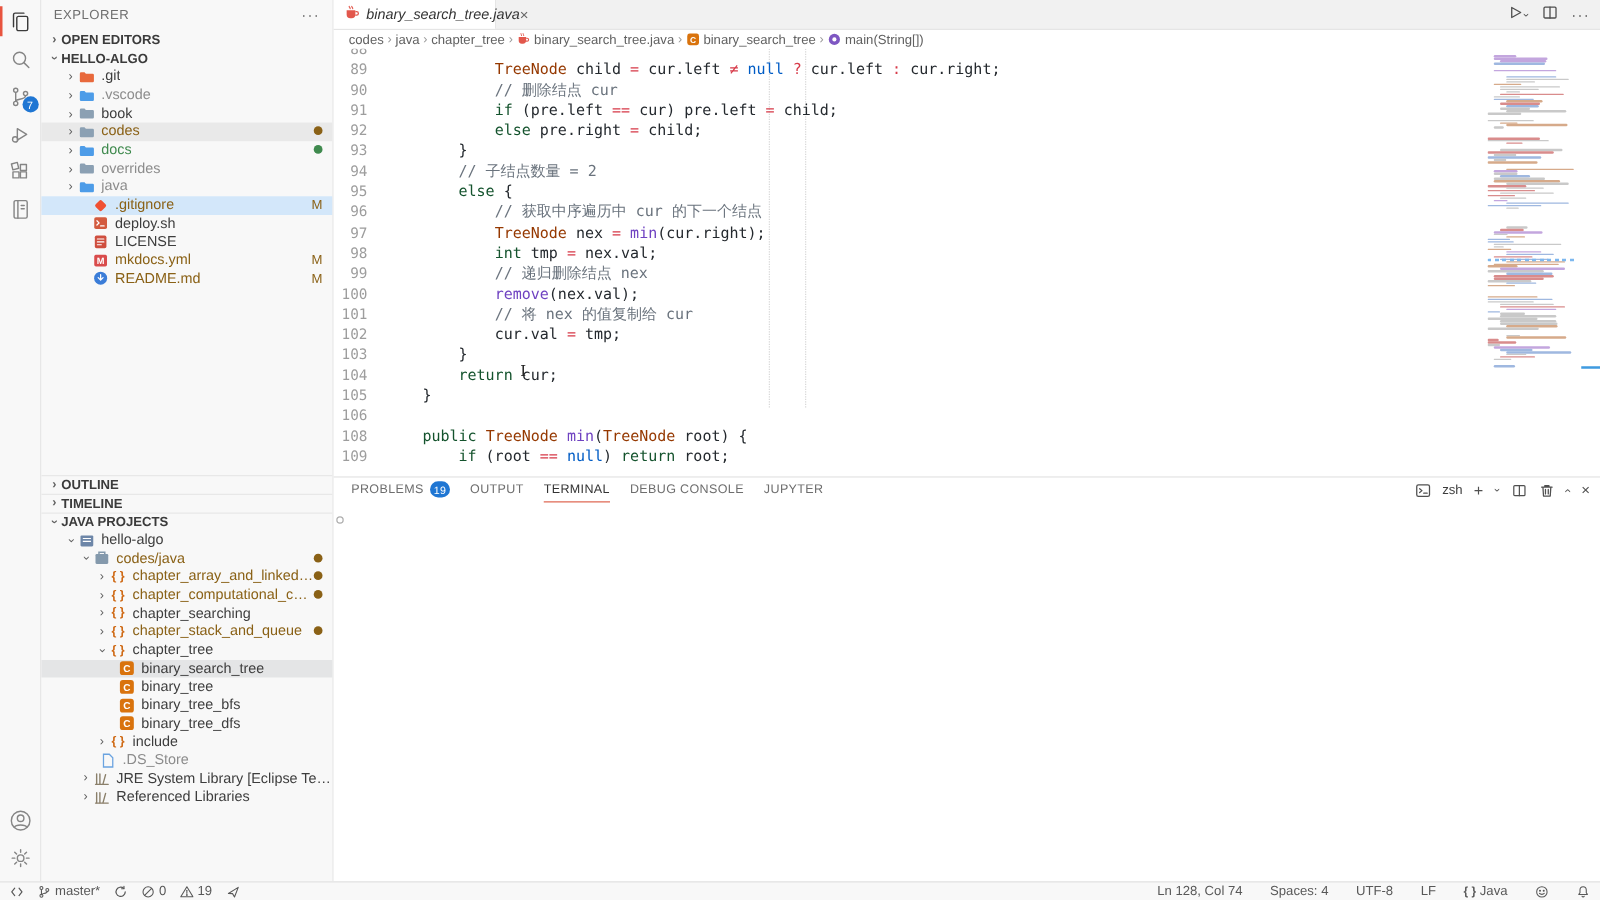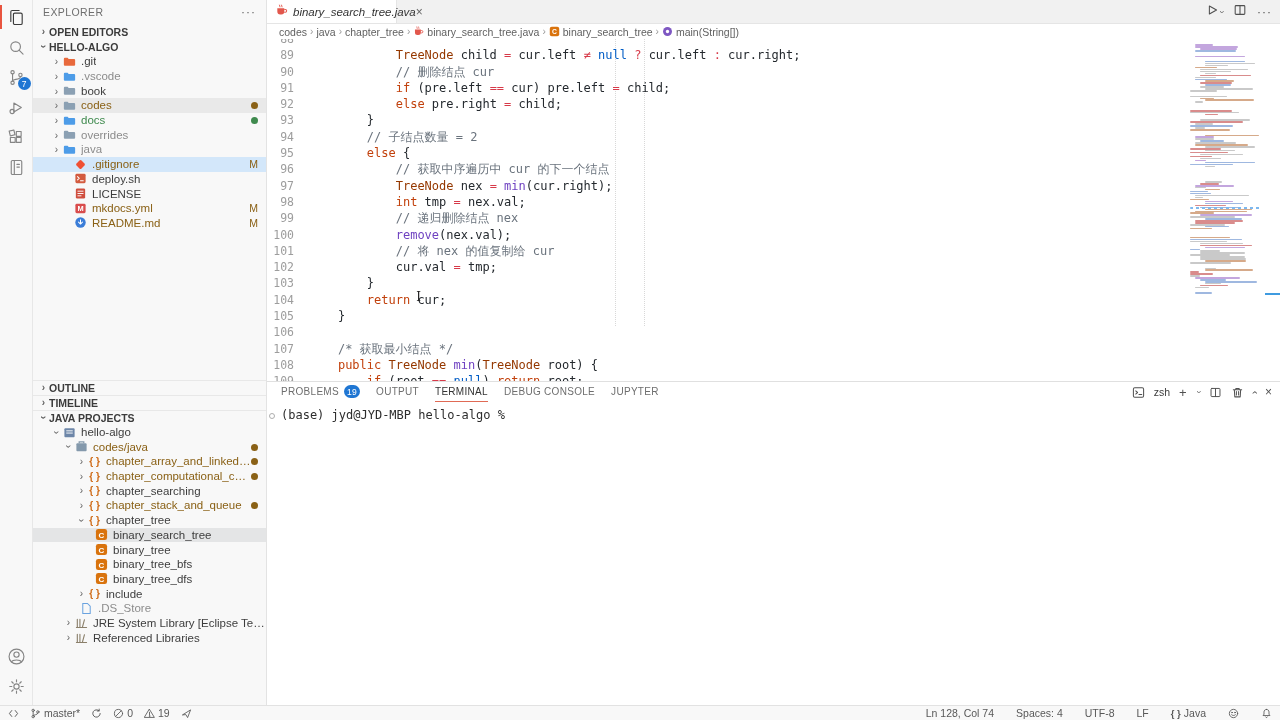--- a/index.html
+++ b/index.html
@@ -53,21 +53,21 @@
   .mini-chev { font-size:9px; color:#4f4f4f; transform:rotate(90deg); display:inline-block; margin-left:1px; }
   #breadcrumbs { height:15px; display:flex; align-items:center; font-size:10.5px; color:#616161; padding-left:12px; gap:3px; flex:none; background:#fff; }
   .bc-item { display:flex; align-items:center; gap:3px; cursor:pointer; white-space:nowrap; }
   .bc-sep { color:#9a9a9a; font-size:10px; }
   .bc-item svg { width:11px; height:11px; }
 
   #editor { flex:1; position:relative; overflow:hidden; background:#fff; }
   #code-lines { position:absolute; left:0; top:-8px; right:0; }
   .code-line { display:flex; height:16.3px; line-height:16.3px; font-family:"DejaVu Sans Mono", monospace; font-size:12px; white-space:pre; }
   .code-line .ln { width:42px; text-align:right; padding-right:15px; color:#9d9d9d; font-size:11.5px; flex:none; }
-  .tok-cm{color:#6a737d;} .tok-kw{color:#c2410c;} .tok-type{color:#953800;} .tok-fn{color:#6f42c1;}
+  .tok-cm{color:#6a737d;} .tok-kw{color:#14532d;} .tok-type{color:#953800;} .tok-fn{color:#6f42c1;}
   .tok-const{color:#005cc5;} .tok-op{color:#d73a49;} .tok-pl{color:#24292e;}
   .guide { position:absolute; top:0; bottom:55px; width:0; border-left:1px dotted #d8d8d8; }
 
   #minimap { position:absolute; top:0; right:18px; width:72px; height:300px; overflow:hidden; }
   .mm-bar { position:absolute; height:1.4px; border-radius:1px; }
   #overview-marker { position:absolute; right:0; width:15px; height:2px; top:254px; background:#3f9be0; }
   #mouse-ibeam { position:absolute; left:148px; top:252px; width:7px; height:13px; color:#222; font-family:"DejaVu Serif", serif; font-size:12px; line-height:13px; text-align:center; pointer-events:none; }
 
   
   #panel { height:324px; flex:none; border-top:1px solid #e0e0e0; background:#fff; display:flex; flex-direction:column; }
@@ -541,21 +541,20 @@
           <div class="code-line"><span class="ln">97</span><span class="src"><span>            </span><span class="tok-type">TreeNode</span><span class="tok-pl"> nex </span><span class="tok-op">=</span><span class="tok-pl"> </span><span class="tok-fn">min</span><span class="tok-pl">(cur.right);</span></span></div>
           <div class="code-line"><span class="ln">98</span><span class="src"><span>            </span><span class="tok-kw">int</span><span class="tok-pl"> tmp </span><span class="tok-op">=</span><span class="tok-pl"> nex.val;</span></span></div>
           <div class="code-line"><span class="ln">99</span><span class="src"><span>            </span><span class="tok-cm">// 递归删除结点 nex</span></span></div>
           <div class="code-line"><span class="ln">100</span><span class="src"><span>            </span><span class="tok-fn">remove</span><span class="tok-pl">(nex.val);</span></span></div>
           <div class="code-line"><span class="ln">101</span><span class="src"><span>            </span><span class="tok-cm">// 将 nex 的值复制给 cur</span></span></div>
           <div class="code-line"><span class="ln">102</span><span class="src"><span>            </span><span class="tok-pl">cur.val </span><span class="tok-op">=</span><span class="tok-pl"> tmp;</span></span></div>
           <div class="code-line"><span class="ln">103</span><span class="src"><span>        </span><span class="tok-pl">}</span></span></div>
           <div class="code-line"><span class="ln">104</span><span class="src"><span>        </span><span class="tok-kw">return</span><span class="tok-pl"> cur;</span></span></div>
           <div class="code-line"><span class="ln">105</span><span class="src"><span>    </span><span class="tok-pl">}</span></span></div>
           <div class="code-line"><span class="ln">106</span><span class="src"><span></span></span></div>
-          <div class="code-line"><span class="ln">107</span><span class="src"><span>    </span><span class="tok-cm">/* 获取最小结点 */</span></span></div>
           <div class="code-line"><span class="ln">108</span><span class="src"><span>    </span><span class="tok-kw">public</span><span class="tok-pl"> </span><span class="tok-type">TreeNode</span><span class="tok-pl"> </span><span class="tok-fn">min</span><span class="tok-pl">(</span><span class="tok-type">TreeNode</span><span class="tok-pl"> root) {</span></span></div>
           <div class="code-line"><span class="ln">109</span><span class="src"><span>        </span><span class="tok-kw">if</span><span class="tok-pl"> (root </span><span class="tok-op">==</span><span class="tok-pl"> </span><span class="tok-const">null</span><span class="tok-pl">) </span><span class="tok-kw">return</span><span class="tok-pl"> root;</span></span></div>
         </div>
       <div id="minimap">
           <div class="mm-bar" style="left: 5px; top: 5.4px; width: 17.6853px; background: rgb(195, 166, 222);"></div>
           <div class="mm-bar" style="left: 5px; top: 7.35px; width: 42.5944px; background: rgb(195, 166, 222);"></div>
           <div class="mm-bar" style="left: 10px; top: 9.3px; width: 37.2521px; background: rgb(195, 166, 222);"></div>
           <div class="mm-bar" style="left: 5px; top: 11.25px; width: 40.5635px; background: rgb(159, 184, 224);"></div>
           <div class="mm-bar" style="left: 5px; top: 16.6px; width: 50.4305px; background: rgb(195, 166, 222);"></div>
           <div class="mm-bar" style="left: 15px; top: 21.95px; width: 39.6711px; background: rgb(159, 184, 224);"></div>
@@ -700,21 +699,20 @@
               <svg viewBox="0 0 14 14" fill="none" stroke="currentColor" stroke-width="1.1" stroke-linecap="round" stroke-linejoin="round">
                 <path d="M2.5 4h9M5.2 4V2.8h3.6V4M3.6 4l.5 7.7h5.8L10.4 4M5.8 6v3.8M8.2 6v3.8"></path>
               </svg>
             </span>
           <span class="pc" style="transform:rotate(-90deg);font-size:10px;">›</span>
           <span class="pc" style="font-size:12px;">×</span>
         </span>
       </div>
       <div id="terminal-body">
         <span id="term-deco"></span>
-        <div id="term-line">(base) jyd@JYD-MBP hello-algo %</div>
       </div>
     </div>
   </div>
 </div>
 
 <div id="statusbar">
   <span id="sb-left" style="display:flex;align-items:center;">
       <span class="sb-item">
         <span style="display:inline-flex;">
           <svg viewBox="0 0 14 14" fill="none" stroke="currentColor" stroke-width="1.2" stroke-linecap="round" stroke-linejoin="round">

